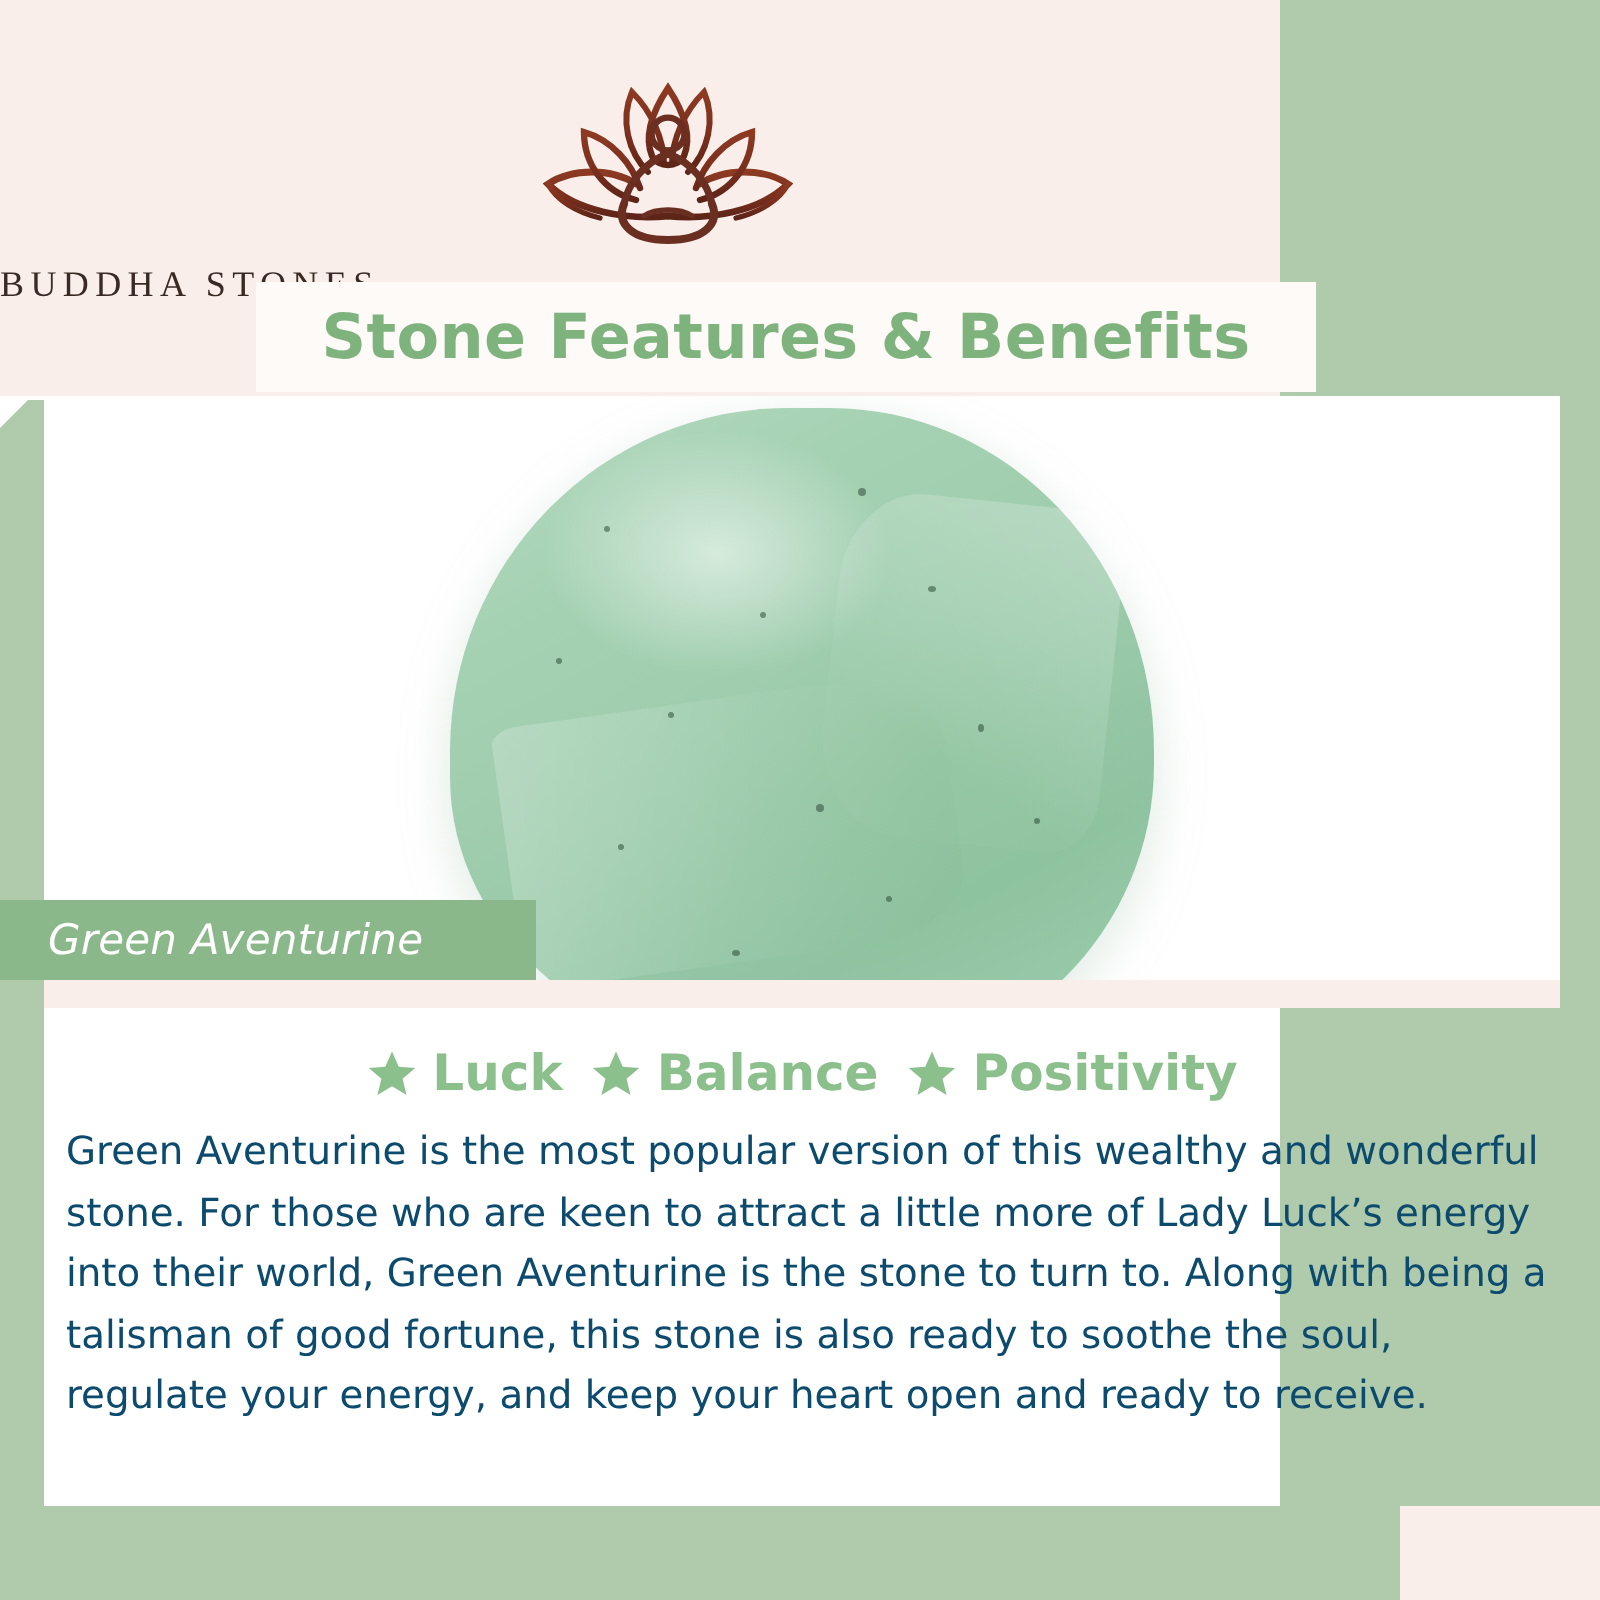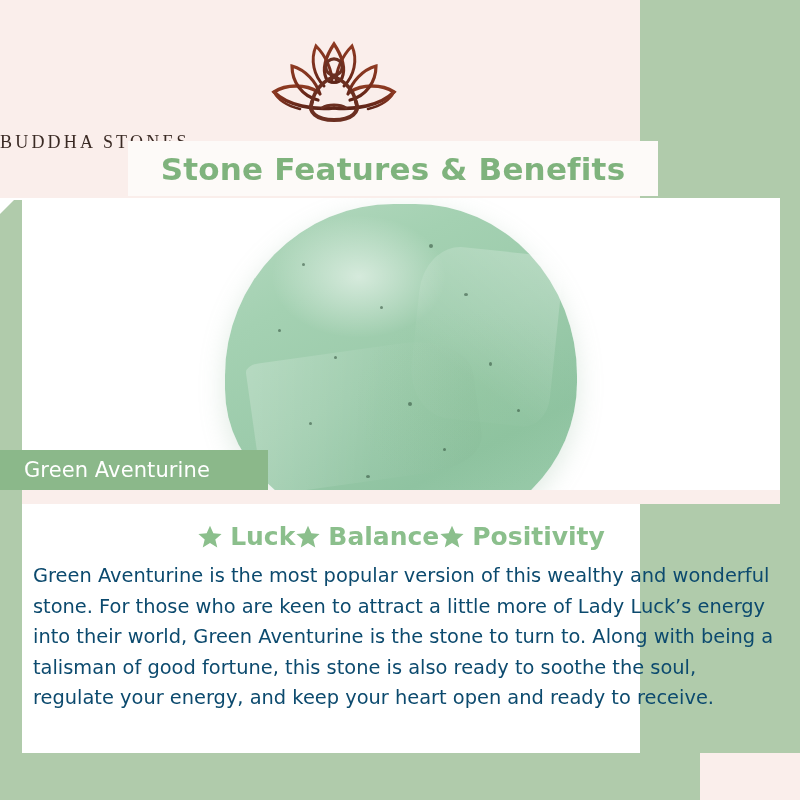--- a/index.html
+++ b/index.html
@@ -138,27 +138,29 @@
     display:flex; align-items:center;
   }
   .name-label-text {
     padding-left:24px;
     font-family:"DejaVu Sans", sans-serif;
     font-size:21px;
     font-weight:500;
     color:#ffffff;
     letter-spacing:0.1px;
     white-space:nowrap;
+    font-style:italic;
   }
 
   
   .benefits {
     position:absolute;
     left:22px; top:522px; width:758px;
     display:flex; align-items:center; justify-content:center;
+    gap:14px;
   }
   .benefit { display:flex; align-items:center; gap:7px; }
   .benefit-star { display:block; }
   .benefit-label {
     font-family:"DejaVu Sans", sans-serif;
     font-weight:bold;
     font-size:25px;
     color:#8bbf8c;
     white-space:nowrap;
   }

